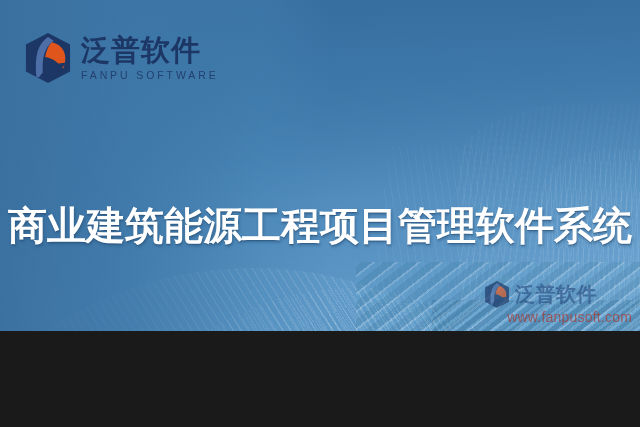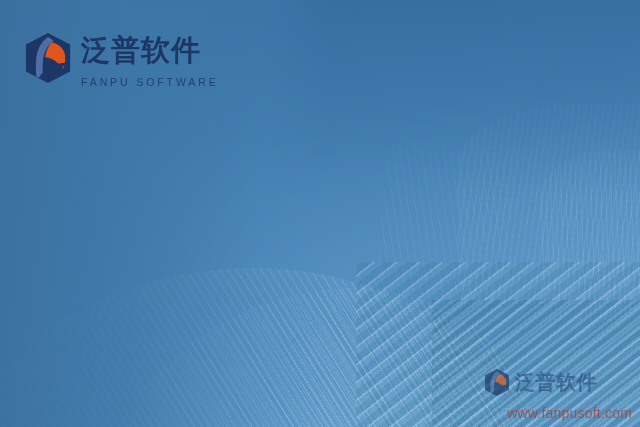--- a/index.html
+++ b/index.html
@@ -9,21 +9,21 @@
     background: #1a1a1a;
   }
   body {
     font-family: "Liberation Sans", "DejaVu Sans", sans-serif;
   }
 
   
   .banner {
     position: relative;
     width: 640px;
-    height: 427px;
+    height: 331px;
     overflow: hidden;
     background: #3f74a4;
   }
 
   
   .bg-base {
     position: absolute;
     inset: 0;
     background:
       linear-gradient(160deg,
@@ -218,21 +218,21 @@
     font-weight: bold;
     color: #1c3766;
     letter-spacing: 1px;
     line-height: 1.08;
     white-space: nowrap;
   }
   .logo-en {
     font-size: 10.5px;
     color: #23406f;
     letter-spacing: 2.9px;
-    margin-top: 10px;
+    margin-top: 3px;
     white-space: nowrap;
   }
 
   
   .headline {
     position: absolute;
     left: 0;
     right: 0;
     top: 172px;
     text-align: center;
@@ -269,21 +269,21 @@
   }
   .wm-cn {
     font-size: 20px;
     font-weight: bold;
     color: #2a4f82;
     letter-spacing: 0.5px;
     opacity: .80;
     white-space: nowrap;
   }
   .wm-url {
-    margin-top: 9px;
+    margin-top: 1px;
     font-size: 14px;
     color: #b03228;
     letter-spacing: 0.2px;
     text-align: right;
     opacity: .82;
     white-space: nowrap;
   }
 </style>
 </head>
 <body>
@@ -310,20 +310,21 @@
       <path d="M58 19 C84 25 92 48 82 74 C70 60 58 52 44 50 C47 34 52 25 58 19 Z" fill="#e0551c"></path>
       <path d="M30 94 C44 72 64 62 88 62 C76 80 56 92 30 94 Z" fill="#1c3766"></path>
     </svg>
     <div class="logo-text">
       <div class="logo-cn">泛普软件</div>
       <div class="logo-en">FANPU SOFTWARE</div>
     </div>
   </div>
 
   <h1 class="headline">
+    <span class="headline-line">商业建筑能源工程项目管理软件系统</span>
   </h1>
 
   <div class="watermark">
     <div class="wm-row">
       <svg class="wm-mark" viewBox="0 0 100 104" aria-hidden="true">
         <path d="M50 0 L96 24 L96 80 L50 104 L4 80 L4 24 Z" fill="#1c3766"></path>
         <path d="M50 8 C28 24 22 48 26 92 L40 92 C36 52 42 30 62 16 Z" fill="#4d6ea6"></path>
         <path d="M58 19 C84 25 92 48 82 74 C70 60 58 52 44 50 C47 34 52 25 58 19 Z" fill="#e0551c"></path>
         <path d="M30 94 C44 72 64 62 88 62 C76 80 56 92 30 94 Z" fill="#1c3766"></path>
       </svg>

